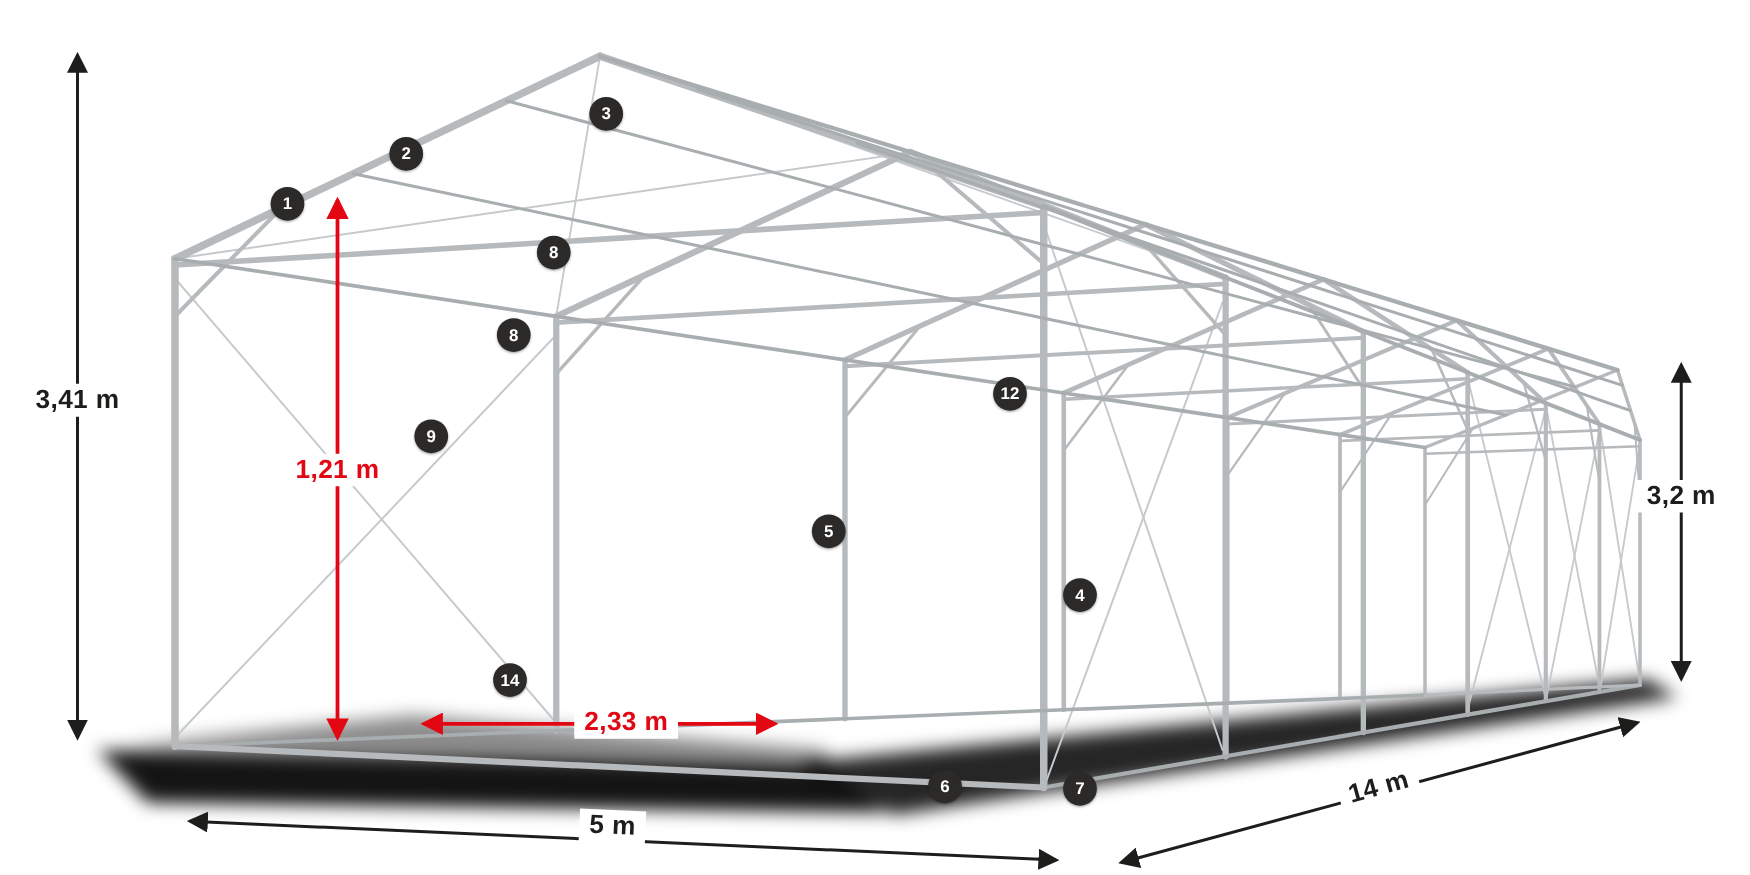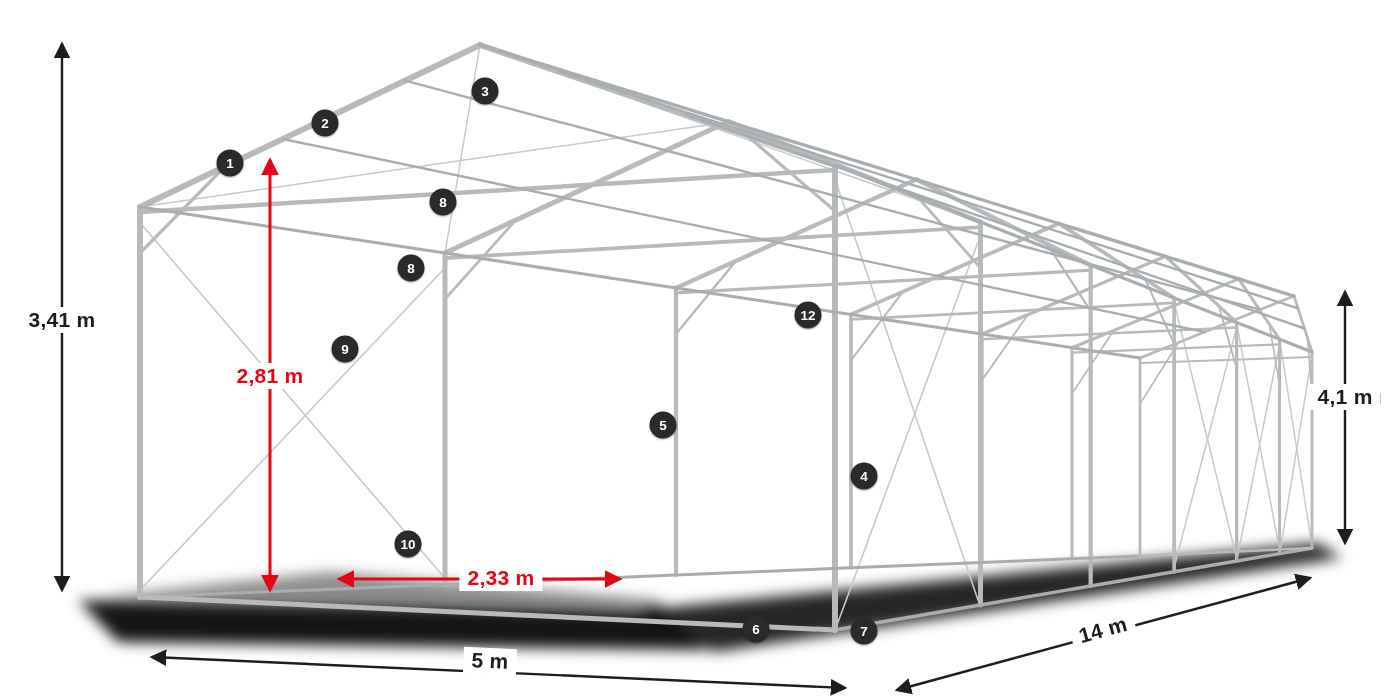--- a/index.html
+++ b/index.html
@@ -124,31 +124,31 @@
       <line class="dim" x1="62" y1="44" x2="62" y2="590" marker-start="url(#ab)" marker-end="url(#ab)"></line>
       <line class="dim" x1="1345" y1="292" x2="1345" y2="543" marker-start="url(#ab)" marker-end="url(#ab)"></line>
       <line class="dim" x1="152" y1="657" x2="845" y2="688" marker-start="url(#ab)" marker-end="url(#ab)"></line>
       <line class="dim" x1="897" y1="690" x2="1310" y2="578" marker-start="url(#ab)" marker-end="url(#ab)"></line>
       <line class="dimred" x1="270" y1="160" x2="270" y2="590" marker-start="url(#ar)" marker-end="url(#ar)"></line>
       <line class="dimred" x1="339" y1="579" x2="620" y2="579" marker-start="url(#ar)" marker-end="url(#ar)"></line>
     </g>
   </svg>
 
   <div class="dim-label" style="left:62px;top:320px">3,41 m</div>
-  <div class="dim-label" style="left:1345px;top:397px">4,1 m</div>
-  <div class="dim-label red" style="left:270px;top:376px">2,81 m</div>
+  <div class="dim-label" style="left:1345px;top:397px">3,2 m</div>
+  <div class="dim-label red" style="left:270px;top:376px">1,21 m</div>
   <div class="dim-label red" style="left:501px;top:578px">2,33 m</div>
   <div class="dim-label rot-w" style="left:490px;top:661px">5 m</div>
   <div class="dim-label rot-l" style="left:1103px;top:630px">14 m</div>
 
   <div class="badge" style="left:230px;top:163px">1</div>
   <div class="badge" style="left:325px;top:123px">2</div>
   <div class="badge" style="left:485px;top:91px">3</div>
   <div class="badge" style="left:864px;top:476px">4</div>
   <div class="badge" style="left:663px;top:425px">5</div>
   <div class="badge" style="left:756px;top:629px">6</div>
   <div class="badge" style="left:864px;top:631px">7</div>
   <div class="badge" style="left:443px;top:202px">8</div>
   <div class="badge" style="left:345px;top:349px">9</div>
-  <div class="badge" style="left:408px;top:544px">10</div>
+  <div class="badge" style="left:408px;top:544px">14</div>
   <div class="badge" style="left:411px;top:268px">8</div>
   <div class="badge" style="left:808px;top:315px">12</div>
 </div>
 
 </body></html>

